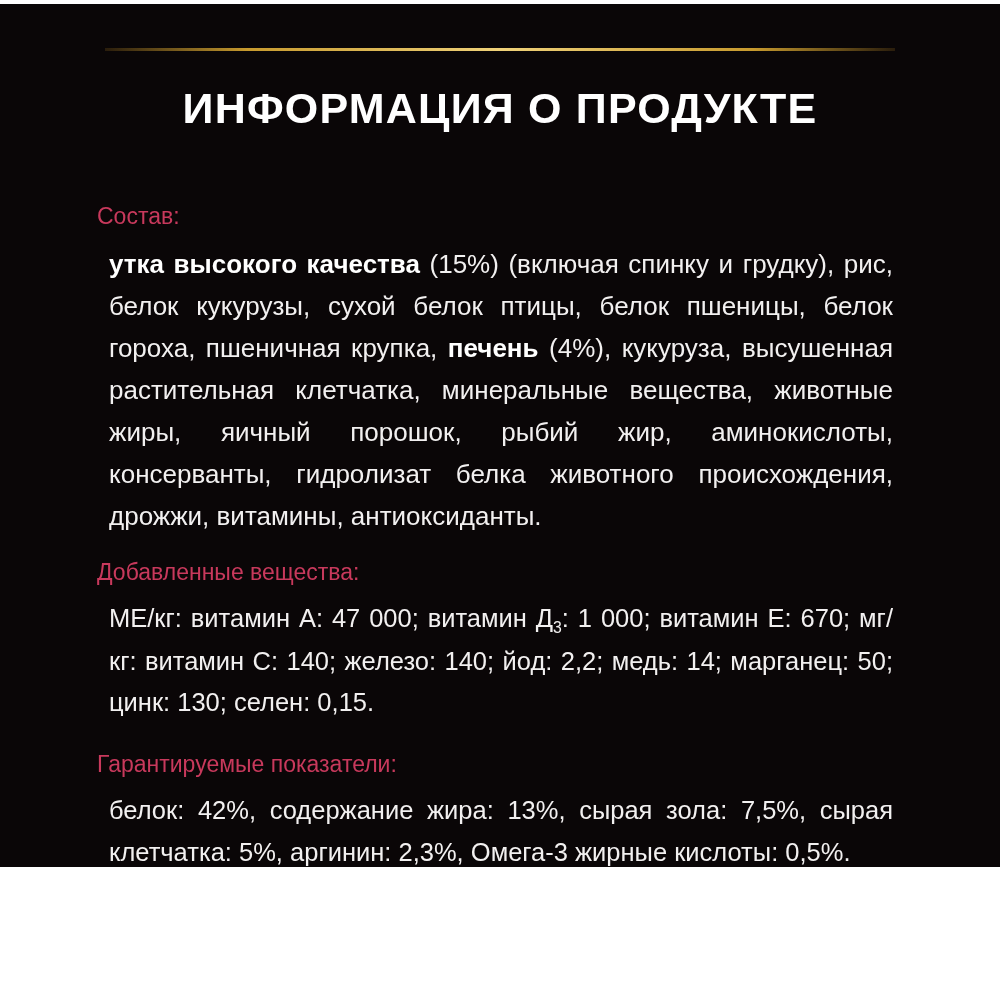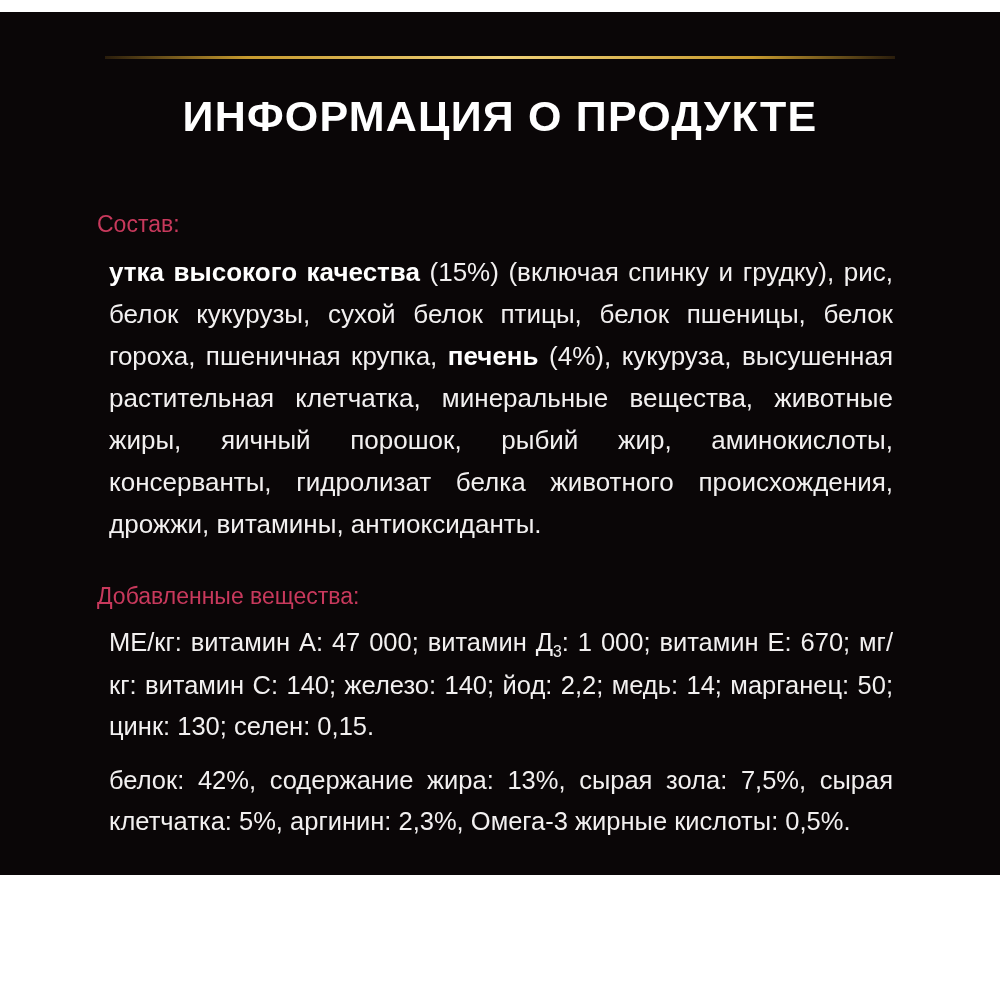--- a/index.html
+++ b/index.html
@@ -8,21 +8,21 @@
   }
   body {
     width: 1000px;
     height: 1000px;
     background: #ffffff;
     font-family: "Liberation Sans", sans-serif;
   }
   .panel {
     position: absolute;
     left: 0;
-    top: 12px;
+    top: 4px;
     width: 1000px;
     height: 863px;
     background: #0a0607;
     overflow: hidden;
   }
   .gold-rule {
     position: absolute;
     left: 105px;
     top: 44px;
     width: 790px;
@@ -48,21 +48,21 @@
     width: 808px;
   }
   .section-heading {
     color: #c8395c;
     font-size: 23px;
     font-weight: normal;
     margin: 0 0 8px 0;
     line-height: 1.25;
   }
   .heading-added {
-    margin-top: 36px;
+    margin-top: 20px;
   }
   .heading-guaranteed {
     margin-top: 26px;
   }
   .body-text {
     color: #f2f0f0;
     font-size: 25.5px;
     line-height: 1.62;
     text-align: justify;
     text-justify: inter-word;
@@ -91,16 +91,17 @@
   <div class="page-title">ИНФОРМАЦИЯ О ПРОДУКТЕ</div>
 
   <div class="content">
 
     <div class="section-heading">Состав:</div>
     <p class="body-text composition"><b>утка высокого качества</b><span> (15%) (включая спинку и грудку), рис, белок кукурузы, сухой белок птицы, белок пшеницы, белок гороха, пшеничная крупка, </span><b>печень</b><span> (4%), кукуруза, высушенная растительная клетчатка, минеральные вещества, животные жиры, яичный порошок, рыбий жир, аминокислоты, консерванты, гидролизат белка животного происхождения, дрожжи, витамины, антиоксиданты.</span></p>
 
     <div class="section-heading heading-added">Добавленные вещества:</div>
     <p class="body-text"><span>МЕ/кг: витамин А: 47 000; витамин Д</span><sub>3</sub><span>: 1 000; витамин Е: 670; мг/кг: витамин С: 140; железо: 140; йод: 2,2; медь: 14; марганец: 50; цинк: 130; селен: 0,15.</span></p>
 
+    <div class="section-heading heading-guaranteed">Гарантируемые показатели:</div>
     <p class="body-text">белок: 42%, содержание жира: 13%, сырая зола: 7,5%, сырая клетчатка: 5%, аргинин: 2,3%, Омега-3 жирные кислоты: 0,5%.</p>
 
   </div>
 </div>
 
 </body></html>

